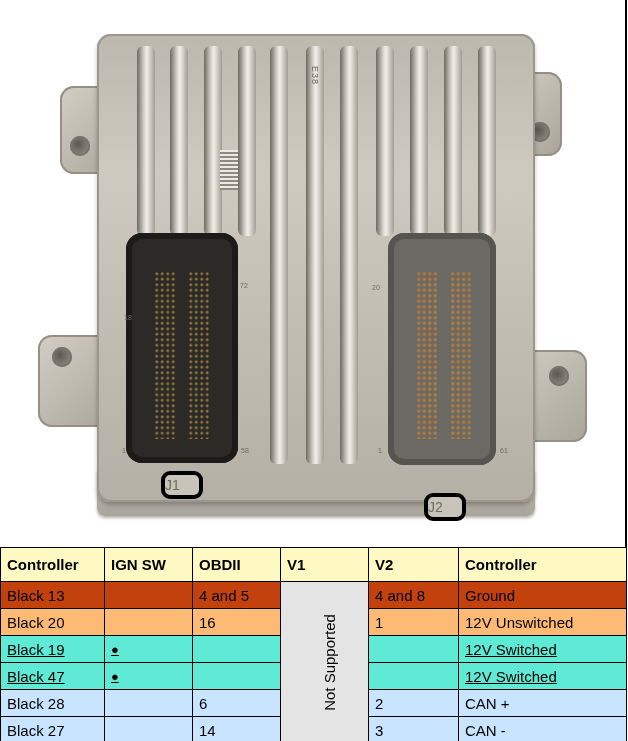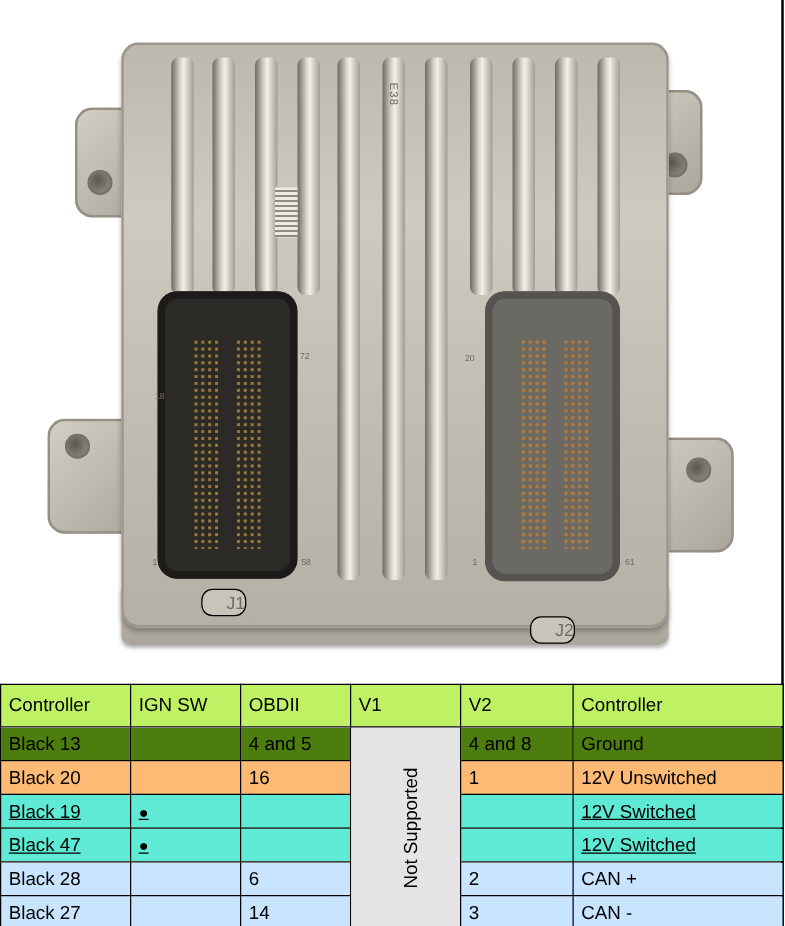--- a/index.html
+++ b/index.html
@@ -25,33 +25,33 @@
   .grille { position: absolute; left: 220px; top: 150px; width: 18px; height: 40px;
     background: repeating-linear-gradient(180deg, #eeeae3 0 2px, #8f8a80 2px 4px); }
   .part-label { position: absolute; left: 320px; top: 66px; font-size: 9px; color: #6c675e; transform: rotate(90deg); transform-origin: left top; letter-spacing: 1px; }
   .connector { position: absolute; border-radius: 16px; }
   .connector.j1 { left: 126px; top: 233px; width: 112px; height: 230px; background: #2c2a27; box-shadow: inset 0 0 0 6px #1c1b19; }
   .connector.j2 { left: 388px; top: 233px; width: 108px; height: 232px; background: #6a6964; box-shadow: inset 0 0 0 6px #55544f; }
   .pins { position: absolute; top: 38px; width: 22px; height: 168px;
     background-image: radial-gradient(circle, #9a7a3c 1.2px, transparent 1.6px); background-size: 5.5px 5.5px; }
   .j2 .pins { background-image: radial-gradient(circle, #b07a3e 1.4px, transparent 1.8px); }
   .pins.a { left: 28px; } .pins.b { left: 62px; }
-  .j-badge { position: absolute; width: 34px; height: 20px; border-radius: 9px; border: 1px solid #000000;
-    background: #c9c4ba; color: #6f6a60; font-size: 14px; text-align: right; line-height: 20px; }
+  .j-badge { position: absolute; width: 34px; height: 20px; border-radius: 9px; border: 4px solid #000000;
+    background: #c9c4ba; color: #6f6a60; font-size: 14px; text-align: left; line-height: 20px; }
   .j-badge.j1 { left: 161px; top: 471px; }
   .j-badge.j2 { left: 424px; top: 471px; margin-top: 22px; }
   .pin-num { position: absolute; font-size: 7px; color: #6f6a60; }
 
   
   .pin-table { position: absolute; left: 0; top: 547px; width: 626px; border-collapse: collapse; table-layout: fixed; font-size: 15px; color: #000; }
   .pin-table th, .pin-table td { border: 1px solid #000; height: 26px; padding: 0 6px; white-space: nowrap; overflow: hidden; }
-  .pin-table th { height: 33px; font-weight: normal; background: #bef264; }
+  .pin-table th { height: 33px; font-weight: bold; background: #fef9c3; }
   .pin-table .l { text-align: left; }
   .pin-table .r { text-align: left; }
-  .row-gray td { background: #4d7c0f; }
+  .row-gray td { background: #c2410c; }
   .row-pink td { background: #fdba74; }
   .row-purple td { background: #5eead4; text-decoration: underline; }
   .row-blue td { background: #c8e4ff; }
   .merged { background: #e4e4e4 !important; text-align: center; vertical-align: middle; position: relative; padding: 0 !important; }
   .vertical-text { display: inline-block; transform: rotate(-90deg); white-space: nowrap; font-size: 15px; }
   .dot { font-size: 13px; }
 </style>
 </head>
 <body>
 

